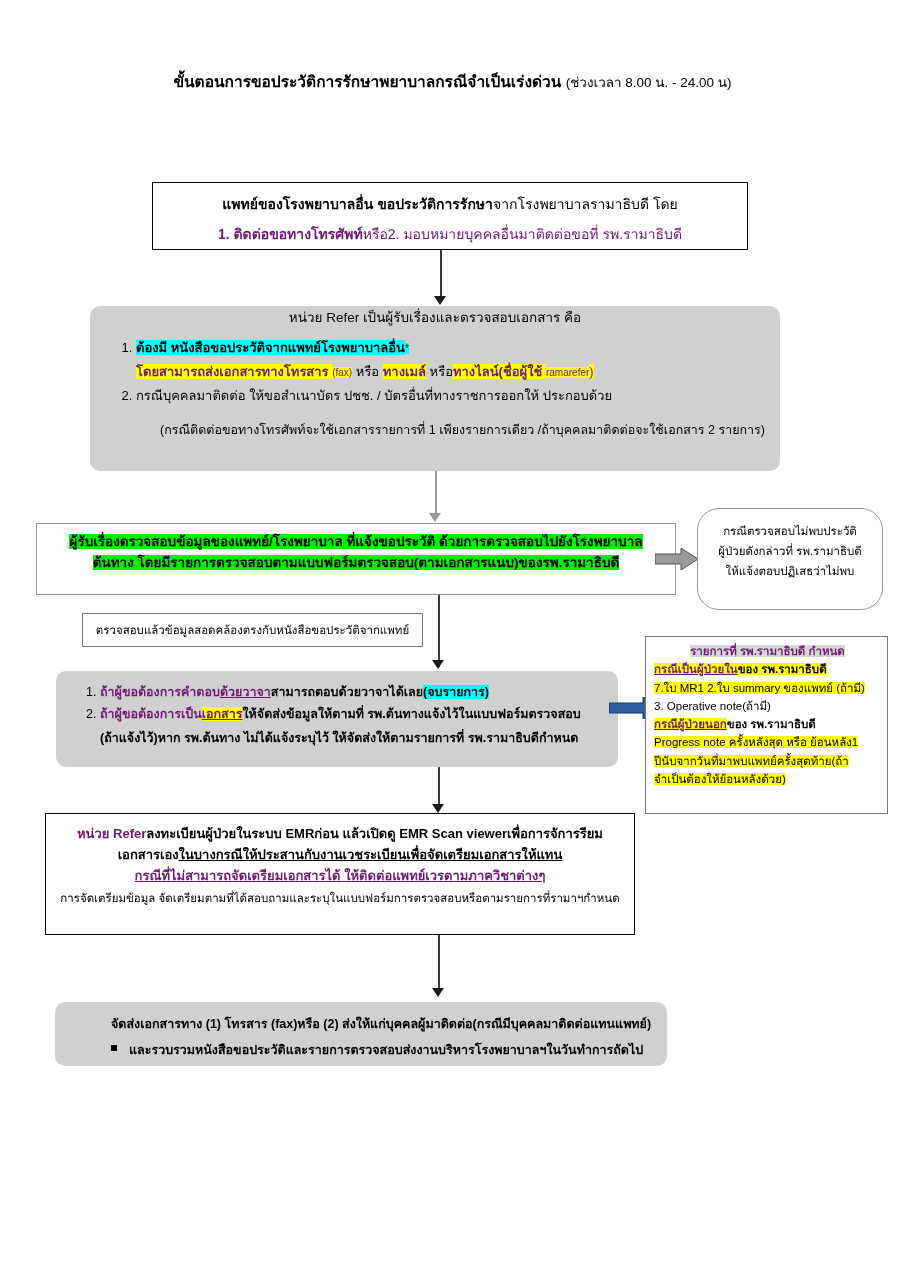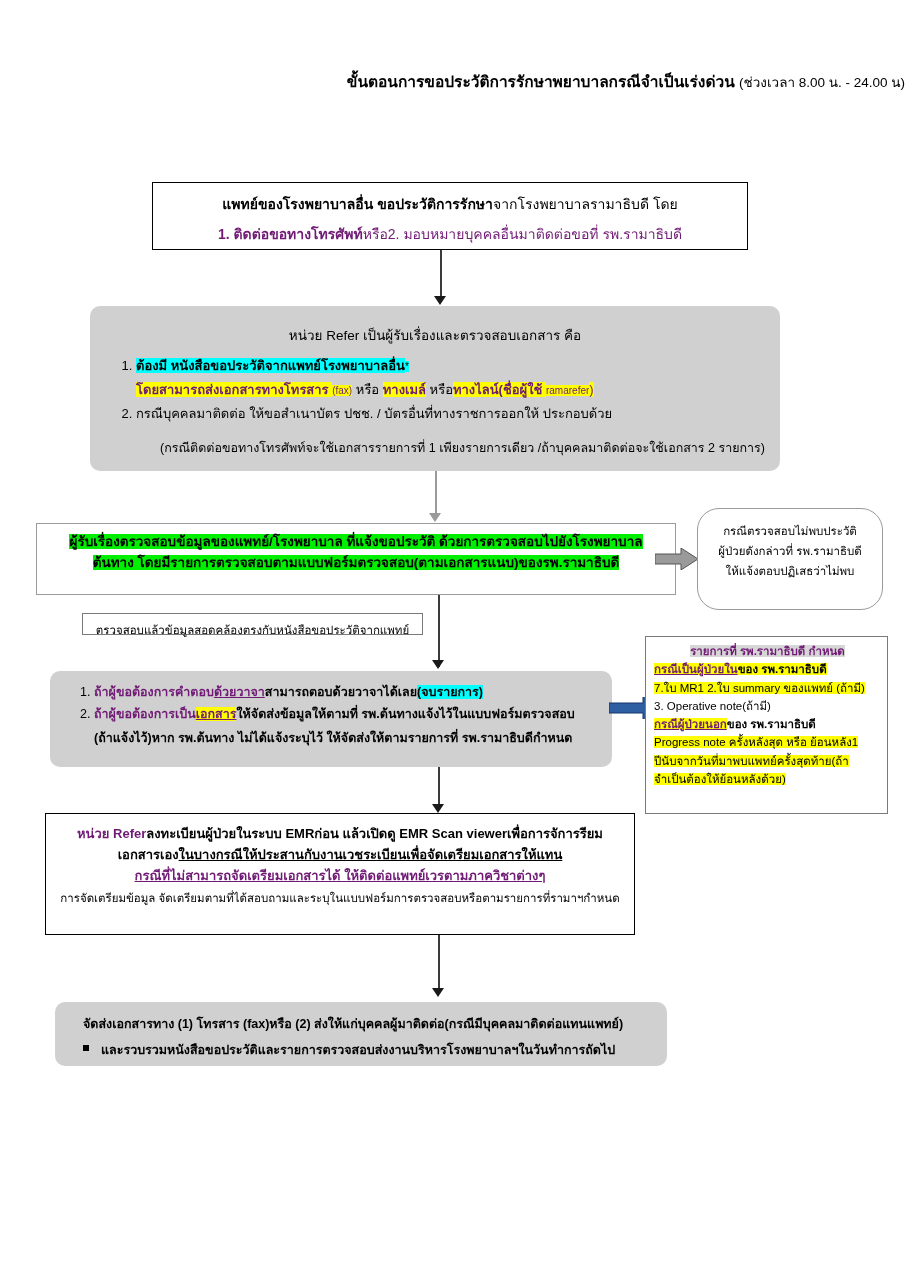--- a/index.html
+++ b/index.html
@@ -20,21 +20,21 @@
     left: 0; top: 0;
     width: 905px;
     height: 1280px;
   }
 
   
   #title {
     position: absolute;
     left: 0; top: 72px;
     width: 905px;
-    text-align: right;
+    text-align: center;
     font-size: 15.5px;
     line-height: 1.3;
   }
   #title .t-main { font-weight: bold; }
   #title .t-sub  { font-weight: normal; font-size: 13.5px; }
 
   
   .box {
     position: absolute;
     box-sizing: border-box;
@@ -73,65 +73,65 @@
   .sm  { font-size: 10px; }
 
   
   #box1 { left: 152px; top: 182px; width: 596px; height: 68px; }
   #box1 .l1 { font-size: 14px; font-weight: bold; margin-top: 10px; }
   #box1 .l1 .norm { font-weight: normal; }
   #box1 .l2 { font-size: 14px; margin-top: 8px; }
 
   
   #box2 { left: 90px; top: 306px; width: 690px; height: 165px; }
-  #box2 .hdr { font-size: 13.5px; text-align: center; padding-top: 18px; }
+  #box2 .hdr { font-size: 13.5px; text-align: center; }
   #box2 ol {
     margin: 10px 0 0 0;
     padding-left: 46px;
     font-size: 13px;
   }
   #box2 li { margin-bottom: 4px; line-height: 1.55; }
   #box2 .sub { font-size: 12.5px; padding-left: 70px; margin-top: 14px; }
 
   
   #box3 { left: 36px; top: 523px; width: 640px; height: 72px; }
   #box3 .line { font-size: 13.5px; font-weight: bold; text-align: center; line-height: 1.55; }
   #box3 .l1 { margin-top: 8px; }
 
   
   #boxR1 { left: 697px; top: 508px; width: 186px; height: 102px; }
   #boxR1 .line { font-size: 11.5px; text-align: center; line-height: 1.75; }
   #boxR1 .pad { padding-top: 12px; }
 
   
-  #box4 { left: 82px; top: 613px; width: 341px; height: 22px; }
+  #box4 { left: 82px; top: 613px; width: 341px; height: 34px; }
   #box4 .line { font-size: 11.5px; text-align: center; line-height: 32px; }
 
   
-  #box5 { left: 50px; top: 671px; width: 562px; height: 96px; }
+  #box5 { left: 56px; top: 671px; width: 562px; height: 96px; }
   #box5 ol { margin: 0; padding: 12px 0 0 44px; font-size: 12.5px; }
   #box5 li { margin-bottom: 3px; line-height: 1.55; }
   #box5 .sub { font-size: 12.5px; padding-left: 44px; margin-top: 1px; }
 
   
   #boxR2 { left: 645px; top: 636px; width: 243px; height: 178px; }
   #boxR2 .inner { padding: 6px 6px 0 8px; font-size: 11.5px; line-height: 1.5; }
   #boxR2 .hdr { text-align: center; font-weight: bold; }
   #boxR2 .row { margin-top: 1px; }
 
   
   #box6 { left: 45px; top: 813px; width: 590px; height: 122px; }
   #box6 .line { text-align: center; line-height: 1.6; }
   #box6 .l1 { font-size: 13px; margin-top: 10px; }
   #box6 .l2 { font-size: 13px; }
   #box6 .l3 { font-size: 13px; }
   #box6 .l4 { font-size: 11.5px; margin-top: 3px; }
 
   
-  #box7 { left: 55px; top: 1002px; width: 612px; height: 64px; }
+  #box7 { left: 55px; top: 1002px; width: 612px; height: 64px; padding-left: 28px; }
   #box7 .l1 { font-size: 12.5px; font-weight: bold; padding: 12px 0 0 28px; }
   #box7 .l2 { font-size: 12.5px; font-weight: bold; padding: 6px 0 0 46px; position: relative; }
   #box7 .bullet {
     position: absolute;
     left: 28px; top: 11px;
     width: 6px; height: 6px;
     background: #000;
   }
 
   

